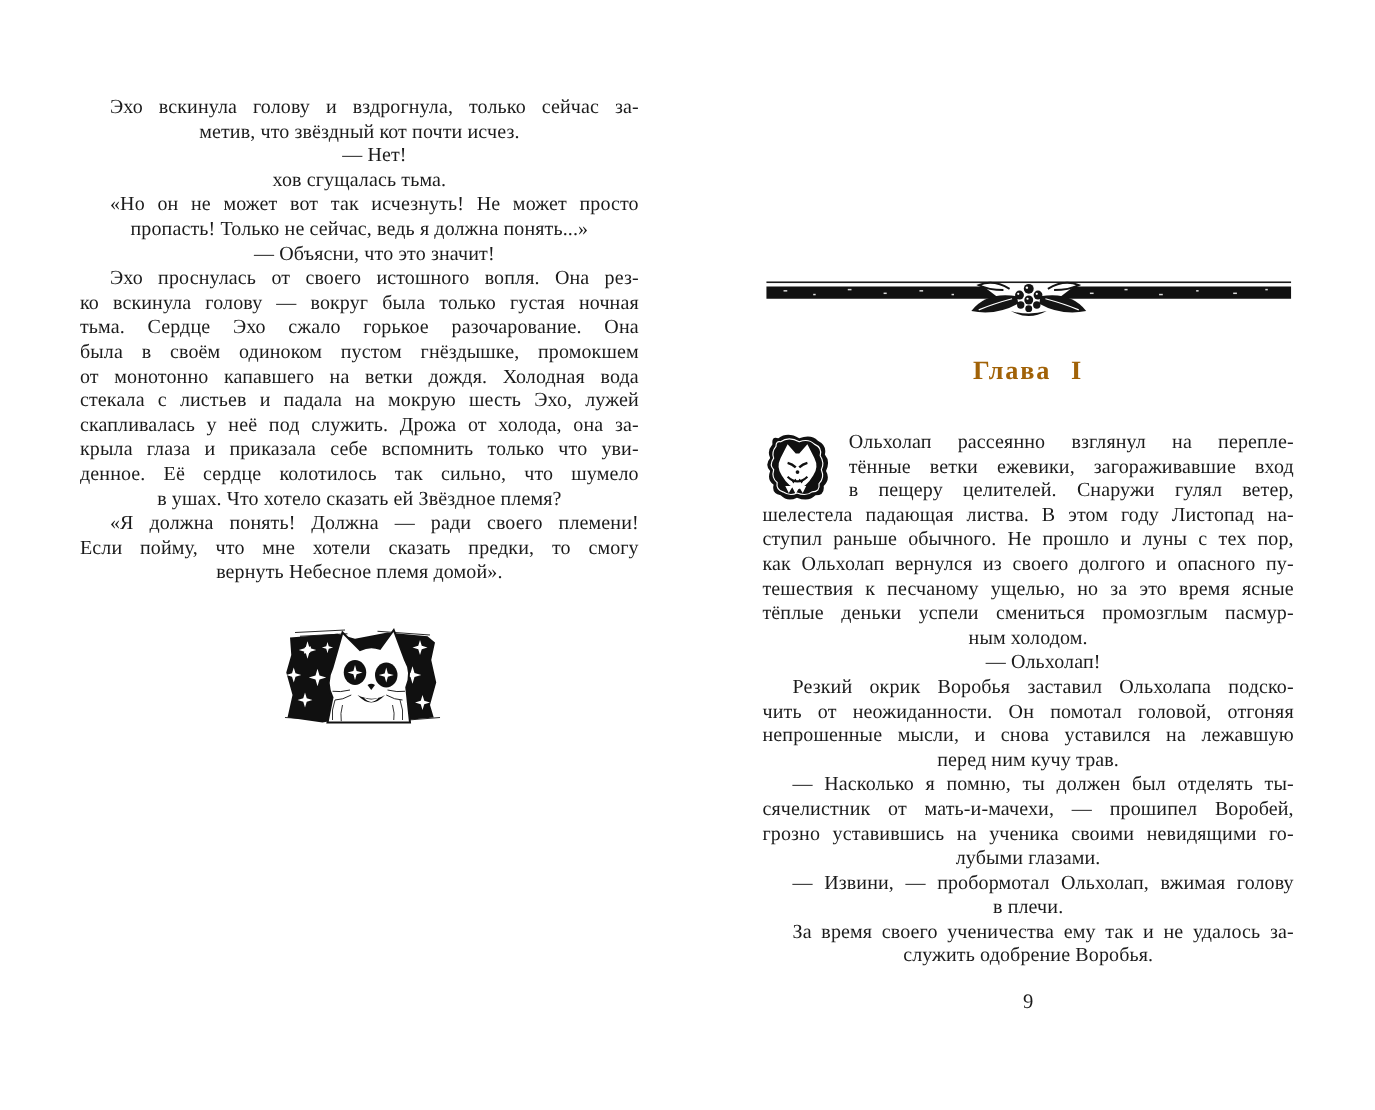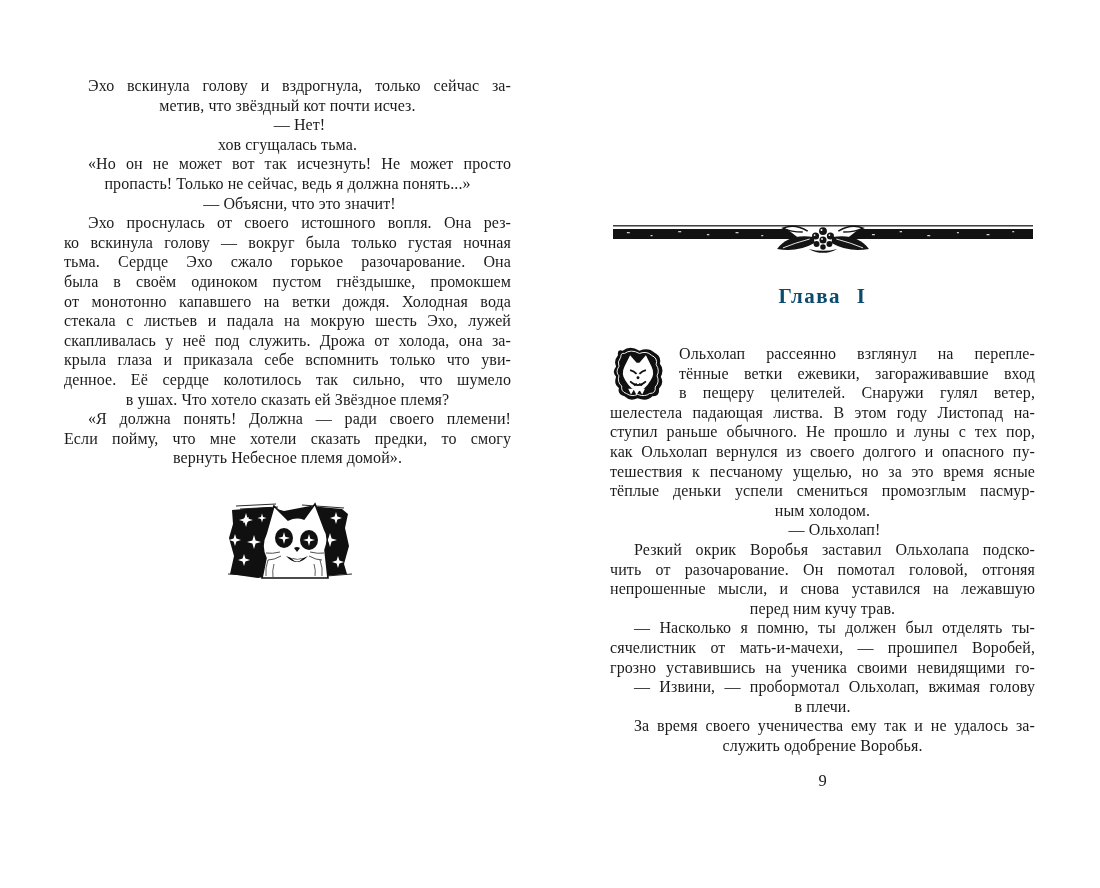--- a/index.html
+++ b/index.html
@@ -15,21 +15,21 @@
     font-size:16px;line-height:19.6px;height:19.6px;
     text-align:center;white-space:normal;
     letter-spacing:0.1px;
   }
   .just{text-align:justify;text-align-last:justify;}
   .ind{padding-left:24px;}
   .illu-wrap{margin-top:26px;display:flex;justify-content:center;}
   .ornament{display:block;width:420px;height:34px;margin:0 auto;}
   .chapter-title{
     margin-top:26px;height:28px;line-height:28px;text-align:center;
-    font-size:21px;font-weight:bold;letter-spacing:1.5px;word-spacing:9px;color:#0c4a6e;
+    font-size:21px;font-weight:bold;letter-spacing:1.5px;word-spacing:9px;color:#a16207;
   }
   .body-block{margin-top:34px;}
   .dropcap{
     float:left;width:56px;height:54px;margin:2px 13px 0 0;
   }
   .dropcap svg{display:block;width:56px;height:54px;}
   .page-number{
     margin-top:16px;text-align:center;font-size:16.5px;color:#1b1b1b;
   }
 </style>
@@ -236,28 +236,29 @@
           <div class="line just">как Ольхолап вернулся из своего долгого и опасного пу-</div>
           <div class="line just">тешествия к песчаному ущелью, но за это время ясные</div>
           <div class="line just">тёплые деньки успели смениться промозглым пасмур-</div>
           <div class="line">ным холодом.</div>
         </div>
         <div class="para">
           <div class="line ind">— Ольхолап!</div>
         </div>
         <div class="para">
           <div class="line just ind">Резкий окрик Воробья заставил Ольхолапа подско-</div>
-          <div class="line just">чить от разочарование. Он помотал головой, отгоняя</div>
+          <div class="line just">чить от неожиданности. Он помотал головой, отгоняя</div>
           <div class="line just">непрошенные мысли, и снова уставился на лежавшую</div>
           <div class="line">перед ним кучу трав.</div>
         </div>
         <div class="para">
           <div class="line just ind">— Насколько я помню, ты должен был отделять ты-</div>
           <div class="line just">сячелистник от мать-и-мачехи, — прошипел Воробей,</div>
           <div class="line just">грозно уставившись на ученика своими невидящими го-</div>
+          <div class="line">лубыми глазами.</div>
         </div>
         <div class="para">
           <div class="line just ind">— Извини, — пробормотал Ольхолап, вжимая голову</div>
           <div class="line">в плечи.</div>
         </div>
         <div class="para">
           <div class="line just ind">За время своего ученичества ему так и не удалось за-</div>
           <div class="line">служить одобрение Воробья.</div>
         </div>
       </div>

